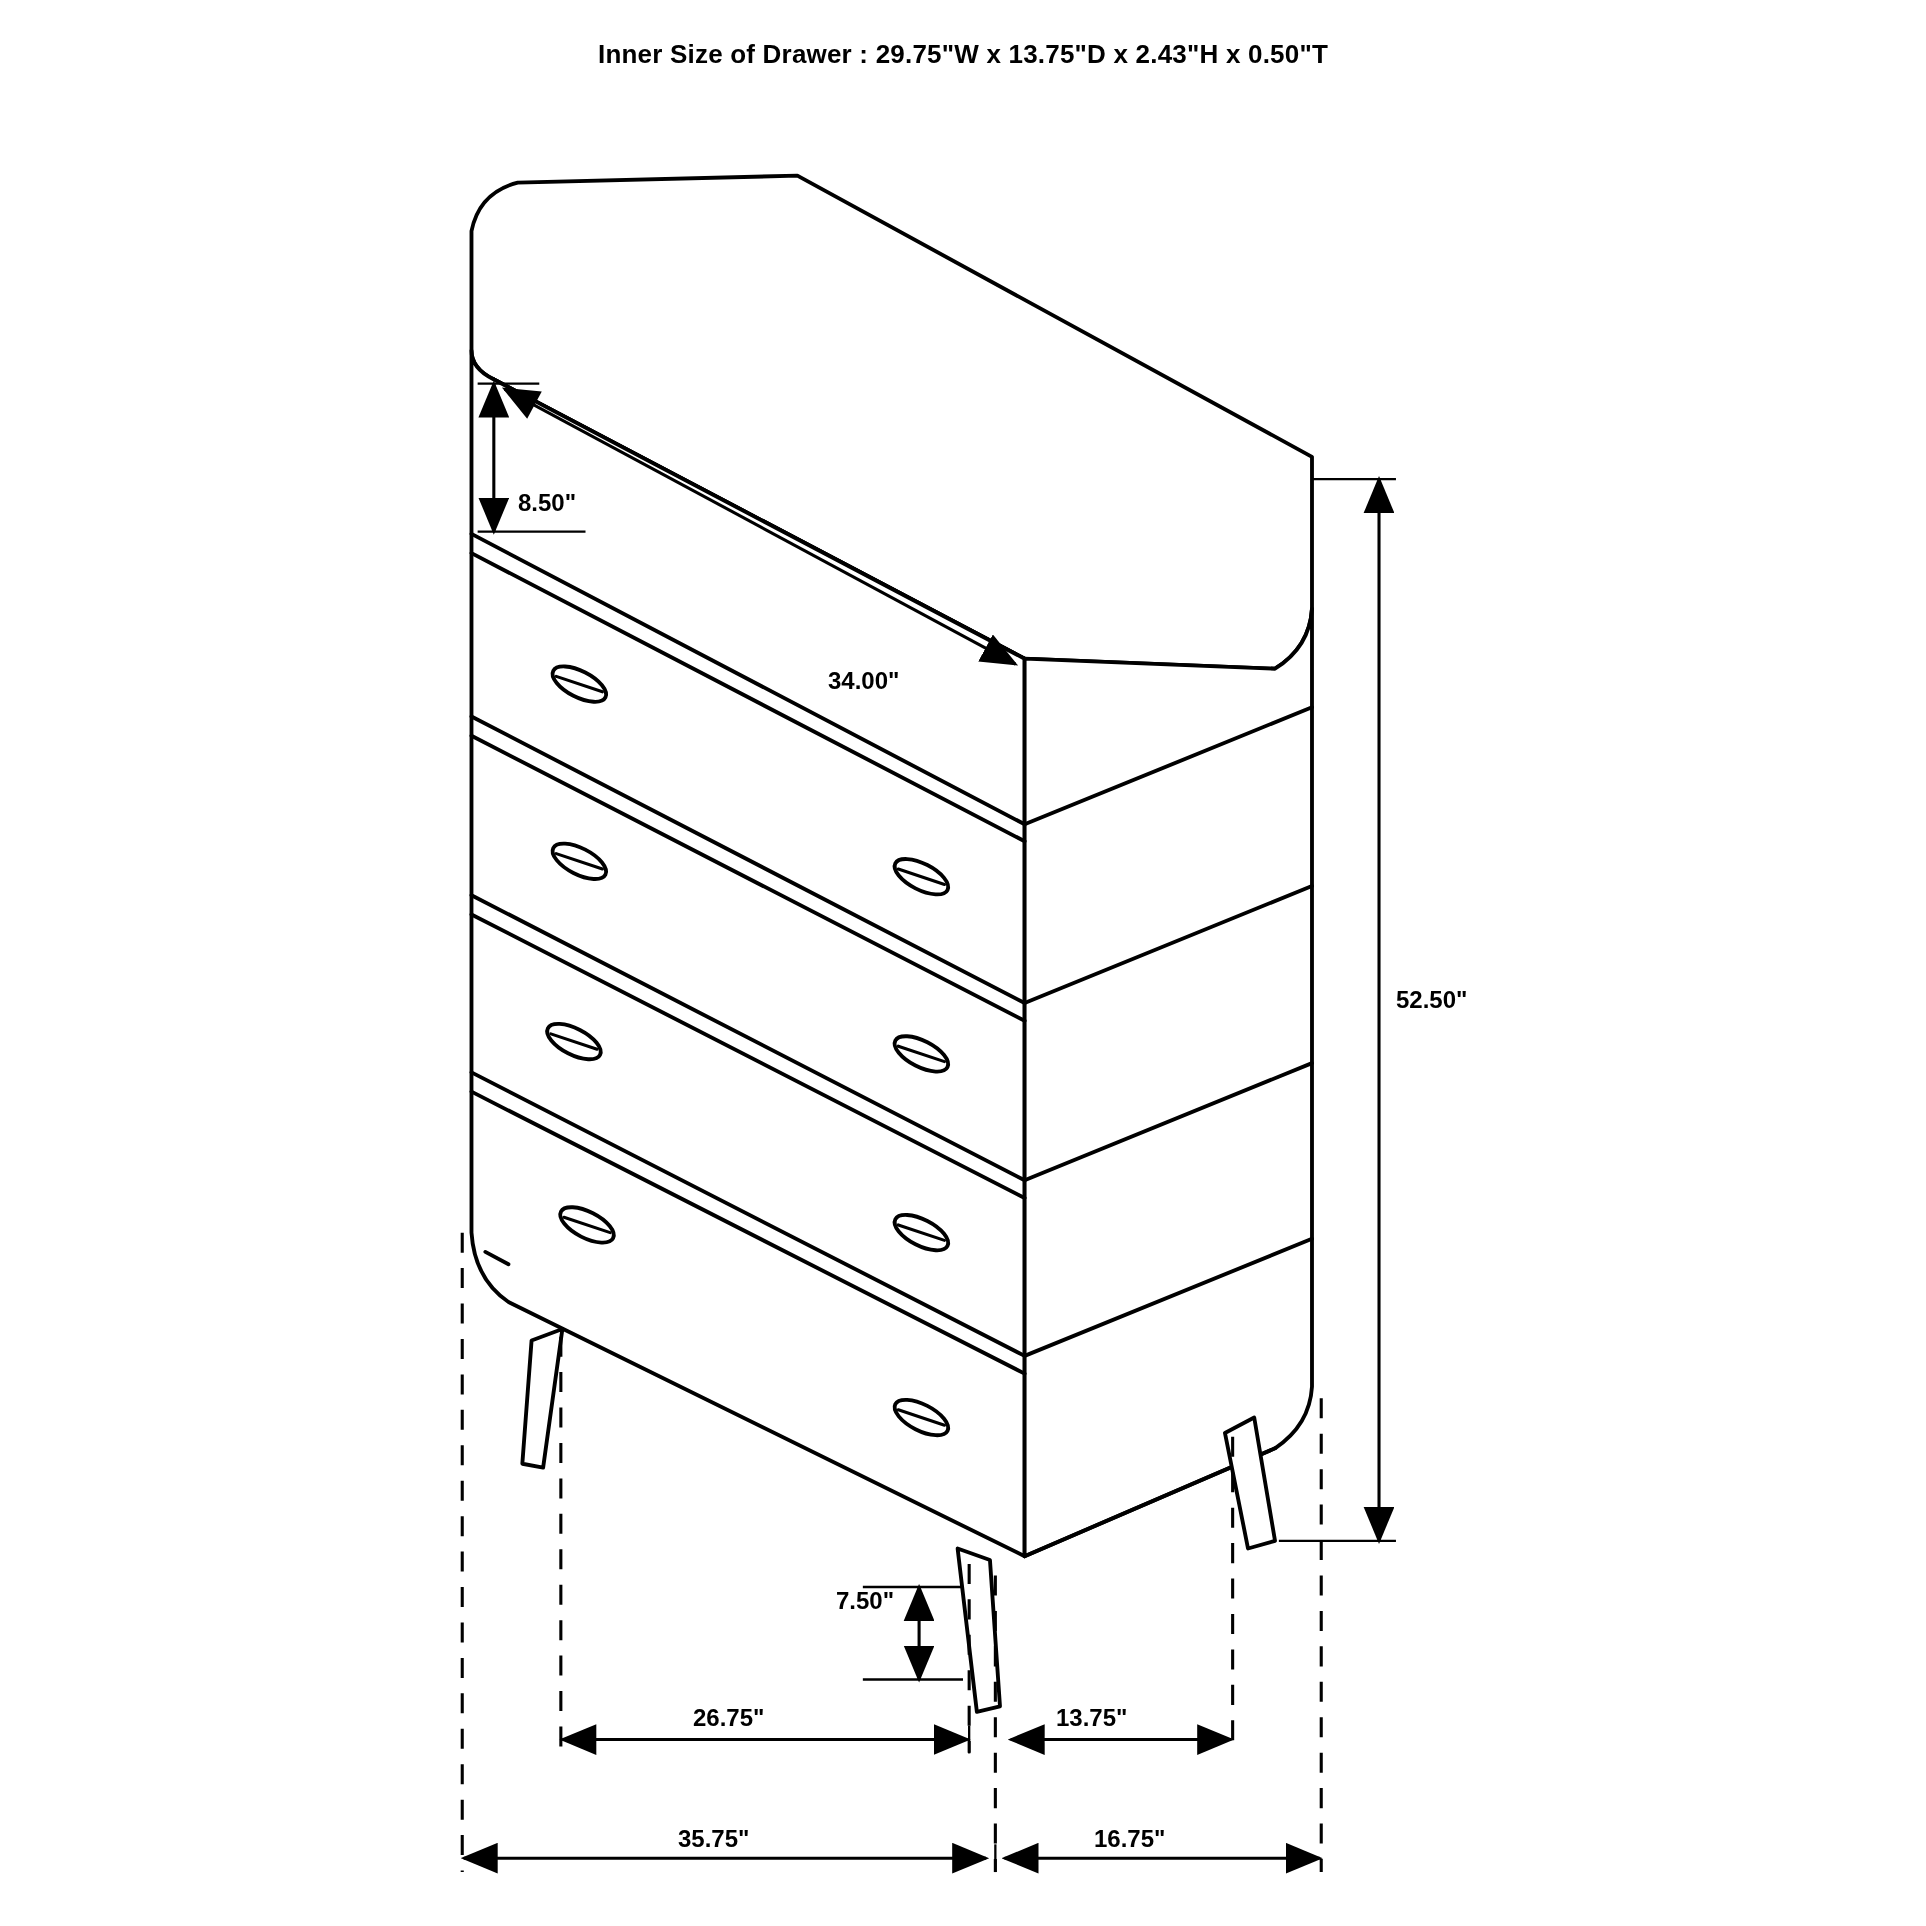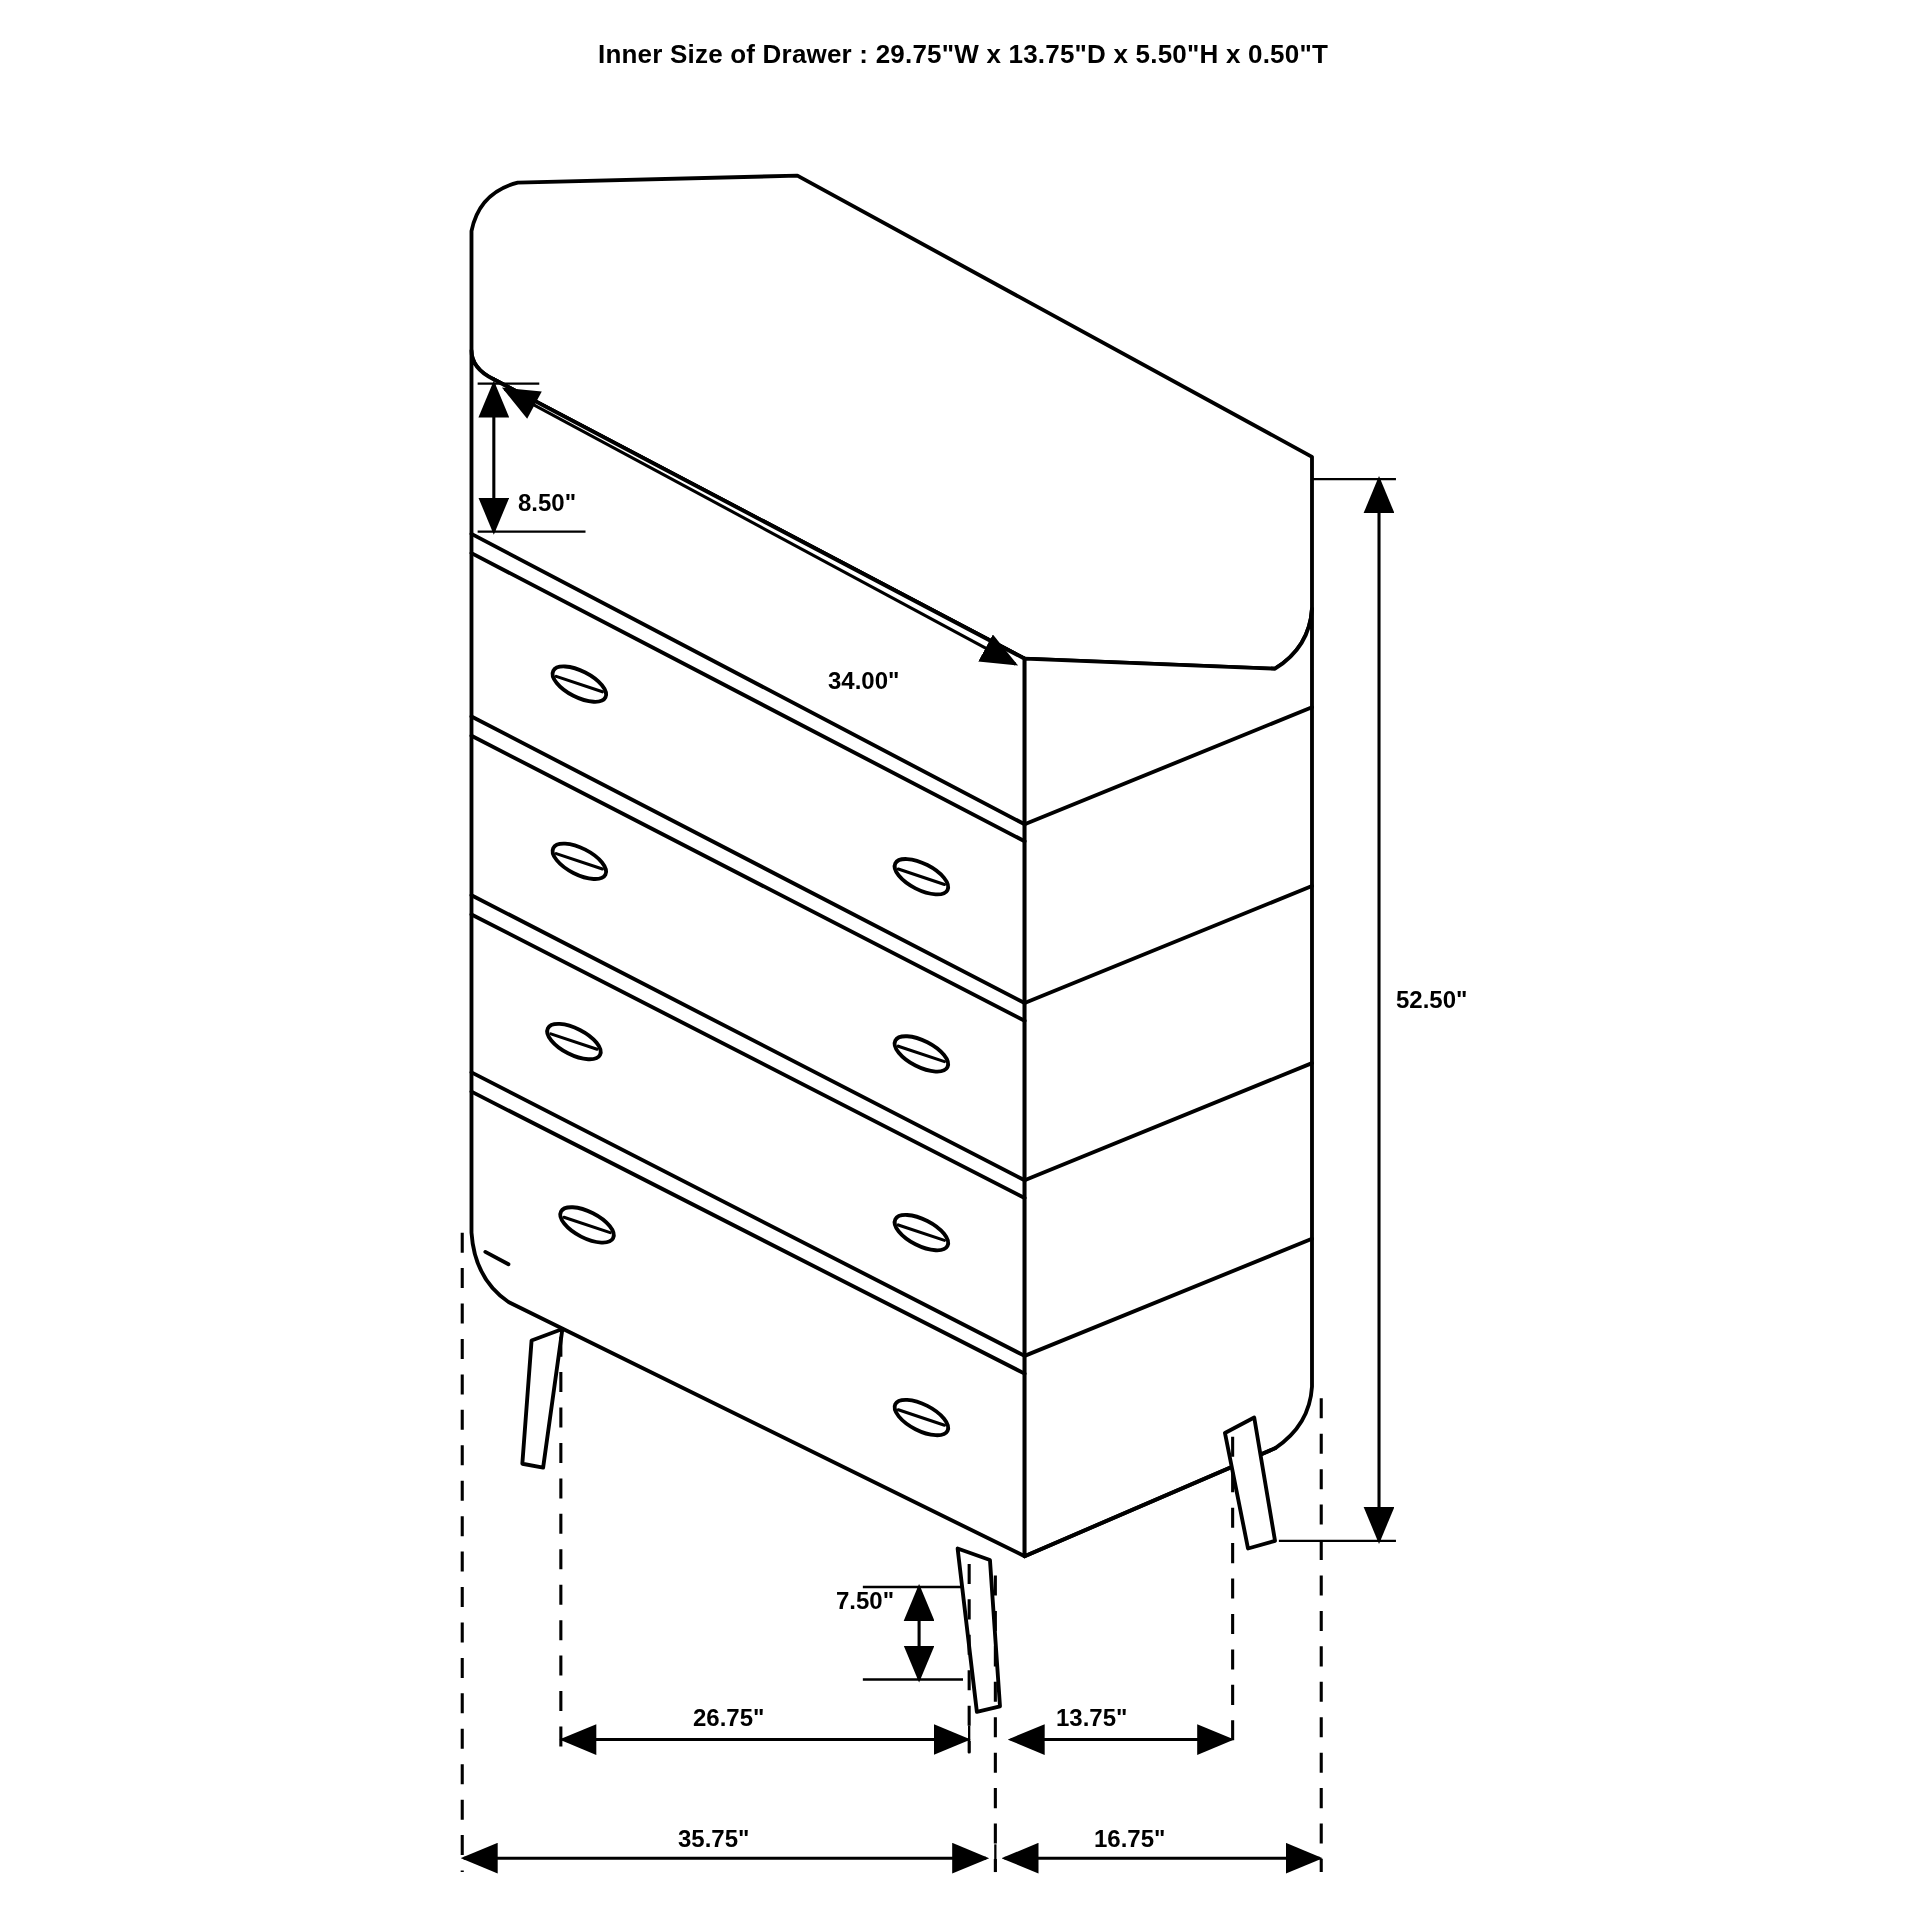--- a/index.html
+++ b/index.html
@@ -42,21 +42,21 @@
     font-weight: bold;
     color: #000000;
     white-space: nowrap;
   }
 </style>
 </head>
 <body>
 
 <div id="stage">
 
-  <div id="title">Inner Size of Drawer : 29.75"W x 13.75"D x 5.50"H x 0.50"T</div>
+  <div id="title">Inner Size of Drawer : 29.75"W x 13.75"D x 2.43"H x 0.50"T</div>
 
   <svg class="drawing" viewBox="0 0 2500 2500">
     <defs>
       <marker id="arrHead" markerWidth="14" markerHeight="14" refX="11" refY="5" orient="auto" markerUnits="strokeWidth">
         <path d="M0,0 L12,5 L0,10 z" fill="#000"></path>
       </marker>
       <marker id="arrTail" markerWidth="14" markerHeight="14" refX="1" refY="5" orient="auto" markerUnits="strokeWidth">
         <path d="M12,0 L0,5 L12,10 z" fill="#000"></path>
       </marker>
     </defs>

